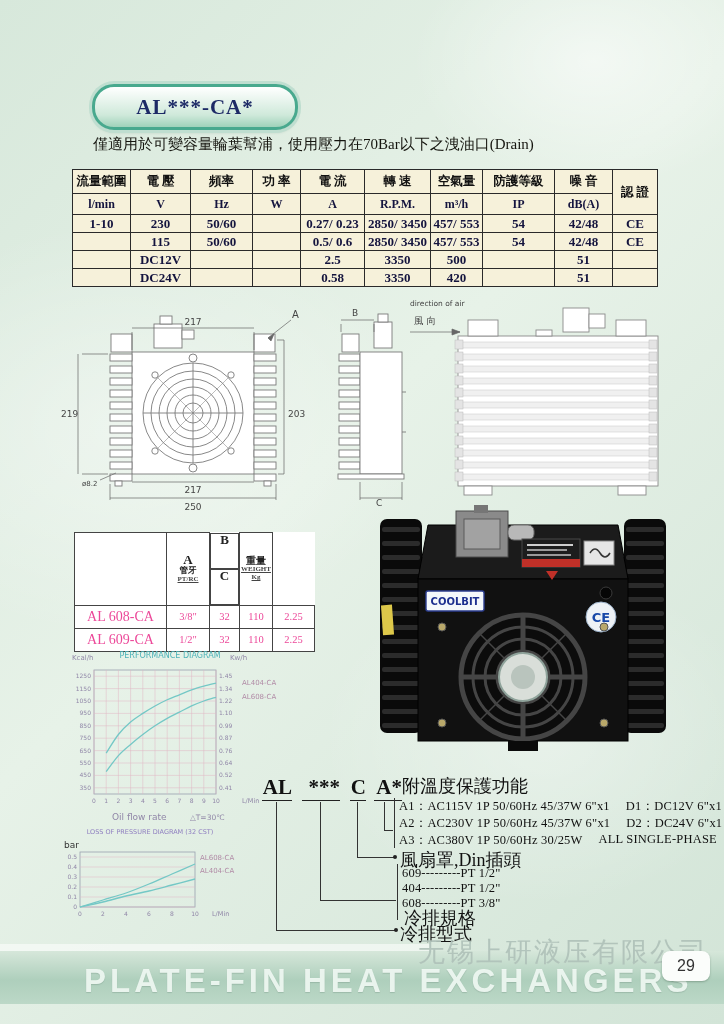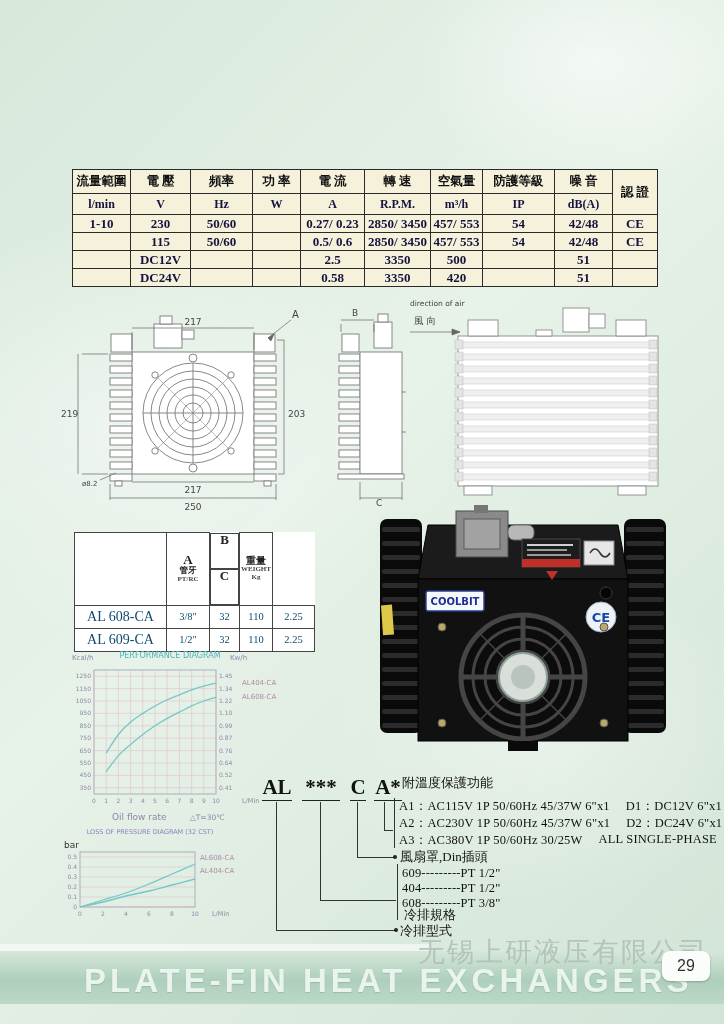--- a/index.html
+++ b/index.html
@@ -25,34 +25,34 @@
   table.spec thead tr:first-child th{height:23px;font-size:12.5px;color:#111;}
   table.spec thead tr:last-child th{height:20px;font-size:12px;color:#14143e;}
   table.spec tbody td{height:17px;font-size:13px;font-weight:bold;color:#14143e;}
   col.c0{width:58px}col.c1{width:60px}col.c2{width:62px}col.c3{width:48px}col.c4{width:64px}
   col.c5{width:66px}col.c6{width:52px}col.c7{width:72px}col.c8{width:58px}col.c9{width:45px}
   
   table.size{left:74px;top:532px;width:240px;border-collapse:collapse;table-layout:fixed;background:#fff;
     font-family:"Liberation Serif",serif;}
   table.size th,table.size td{border:1.2px solid #444;text-align:center;padding:0;}
   table.size thead th{height:34px;}
-  table.size tbody td{height:22px;font-size:10.5px;color:#0c4a6e;}
+  table.size tbody td{height:22px;font-size:10.5px;color:#ec4899;}
   table.size tbody td:first-child{font-size:14px;}
   col.s0{width:92px}col.s1{width:43px}col.s2{width:30px}col.s3{width:33px}col.s4{width:42px}
   .sz-big{display:block;font-size:13px;line-height:12px;color:#222;}
   .sz-small{display:block;font-size:8.5px;line-height:9px;color:#222;}
-  .sz-tiny{display:block;font-size:7px;line-height:8px;color:#444;}
+  .sz-tiny{display:block;font-size:7px;line-height:8px;color:#444;text-decoration:underline;}
   
   .chart{overflow:visible;}
   
   .mc{left:258px;top:772px;width:440px;height:180px;font-family:"Liberation Serif",serif;color:#111;}
-  .mc .tok{position:absolute;top:2px;font-size:21px;font-weight:bold;border-bottom:1.6px solid #222;line-height:26px;text-align:center;}
+  .mc .tok{position:absolute;top:2px;font-size:21px;font-weight:bold;border-bottom:1.6px solid #222;line-height:26px;text-align:right;}
   .mc .ln{position:absolute;background:#333;}
   .mc .dot{position:absolute;width:4px;height:4px;background:#222;border-radius:50%;}
-  .mc .t15{position:absolute;font-size:13px;white-space:nowrap;}
+  .mc .t15{position:absolute;font-size:18px;white-space:nowrap;}
   .mc .t13{position:absolute;font-size:12.5px;white-space:nowrap;letter-spacing:.2px;}
   .mc .optrow{display:flex;gap:16px;}
   .mc .bar{position:absolute;width:1.4px;background:#333;}
   
   .band{left:0;top:951px;width:724px;height:53px;
     background:linear-gradient(180deg,#d6e7da,#aecfbc 55%,#bcd8c7);}
   .gloss{left:0;top:944px;width:430px;height:8px;background:rgba(255,255,255,.55);}
   .band-title{left:84px;top:962px;font-size:33px;font-weight:bold;letter-spacing:4px;
     color:rgba(240,249,243,.92);text-shadow:0 1px 1px rgba(120,150,135,.4);font-family:"Liberation Sans",sans-serif;}
   .wm1{right:16px;top:934px;font-size:27px;color:rgba(176,194,185,.95);letter-spacing:2px;}
@@ -60,21 +60,25 @@
   .pageno{right:14px;top:951px;width:48px;height:30px;background:#fbfdfb;border-radius:8px;
     box-shadow:0 1px 2px rgba(90,120,100,.5);display:flex;align-items:center;justify-content:center;
     font-size:16px;color:#333;}
   svg text{font-family:"DejaVu Sans",sans-serif;}
 </style>
 </head>
 <body>
 
 <div class="page">
 
-
+  <div class="abs badge">
+    <span>AL***-CA*</span>
+  </div>
+
+  <div class="abs subtitle">僅適用於可變容量輪葉幫浦，使用壓力在70Bar以下之洩油口(Drain)</div>
 
   <table class="abs spec">
     <colgroup>
         <col class="c0">
         <col class="c1">
         <col class="c2">
         <col class="c3">
         <col class="c4">
         <col class="c5">
         <col class="c6">

